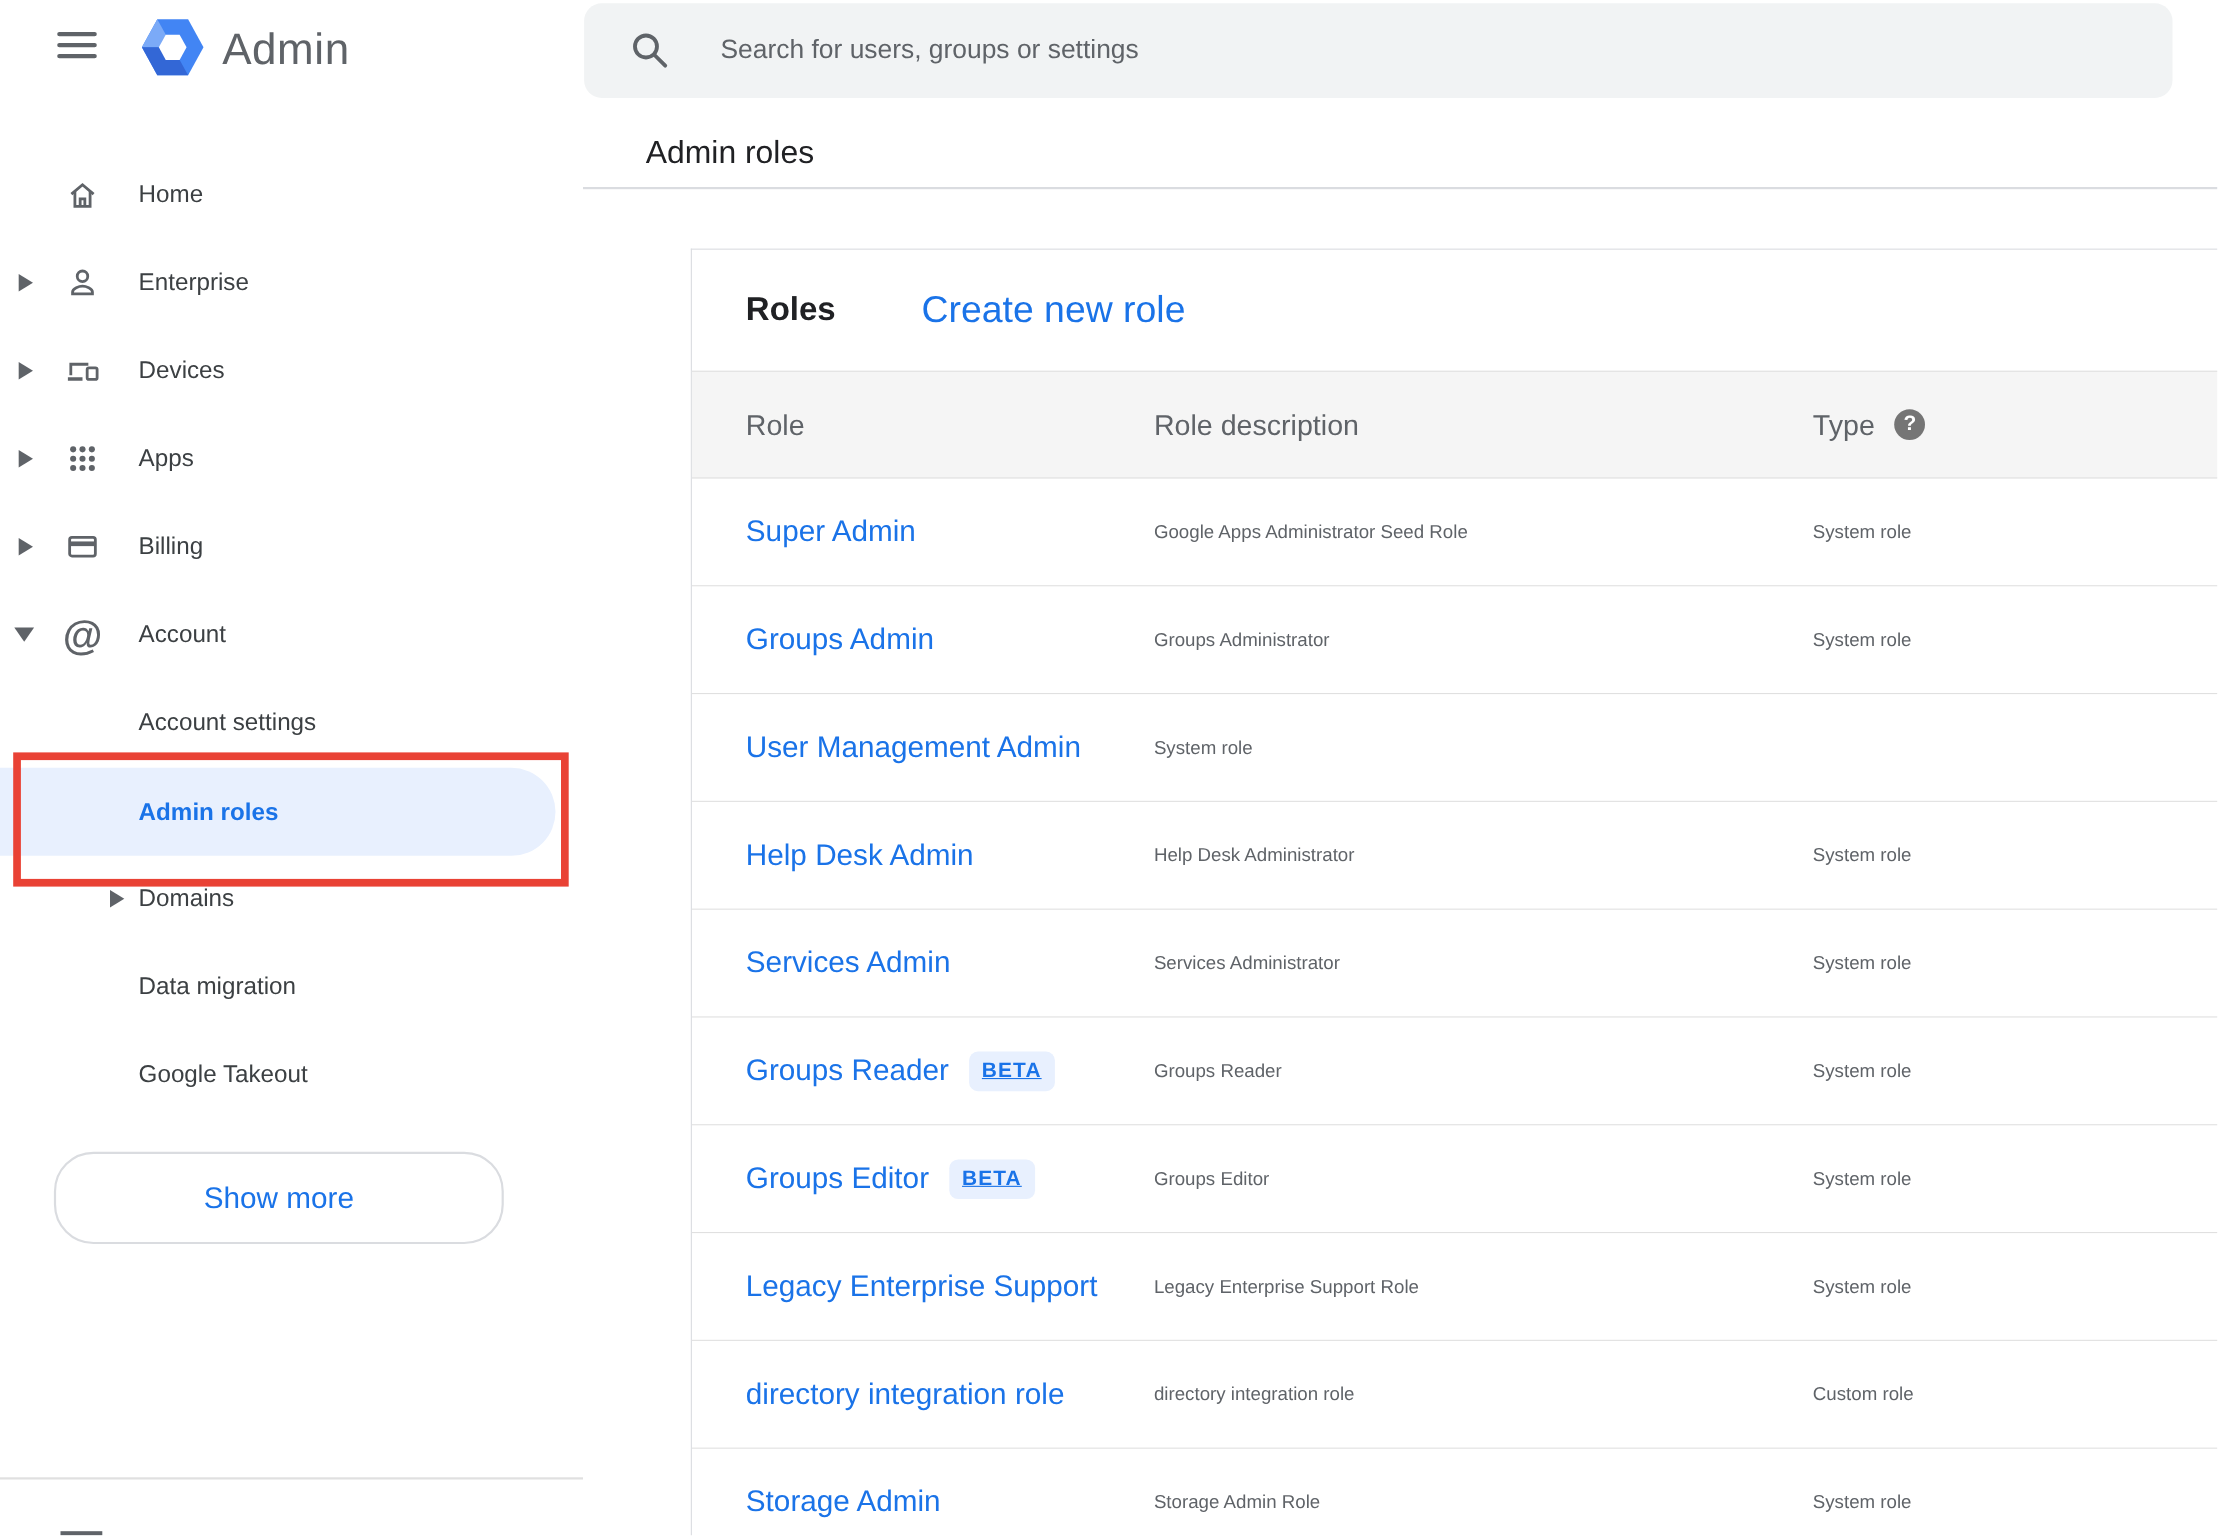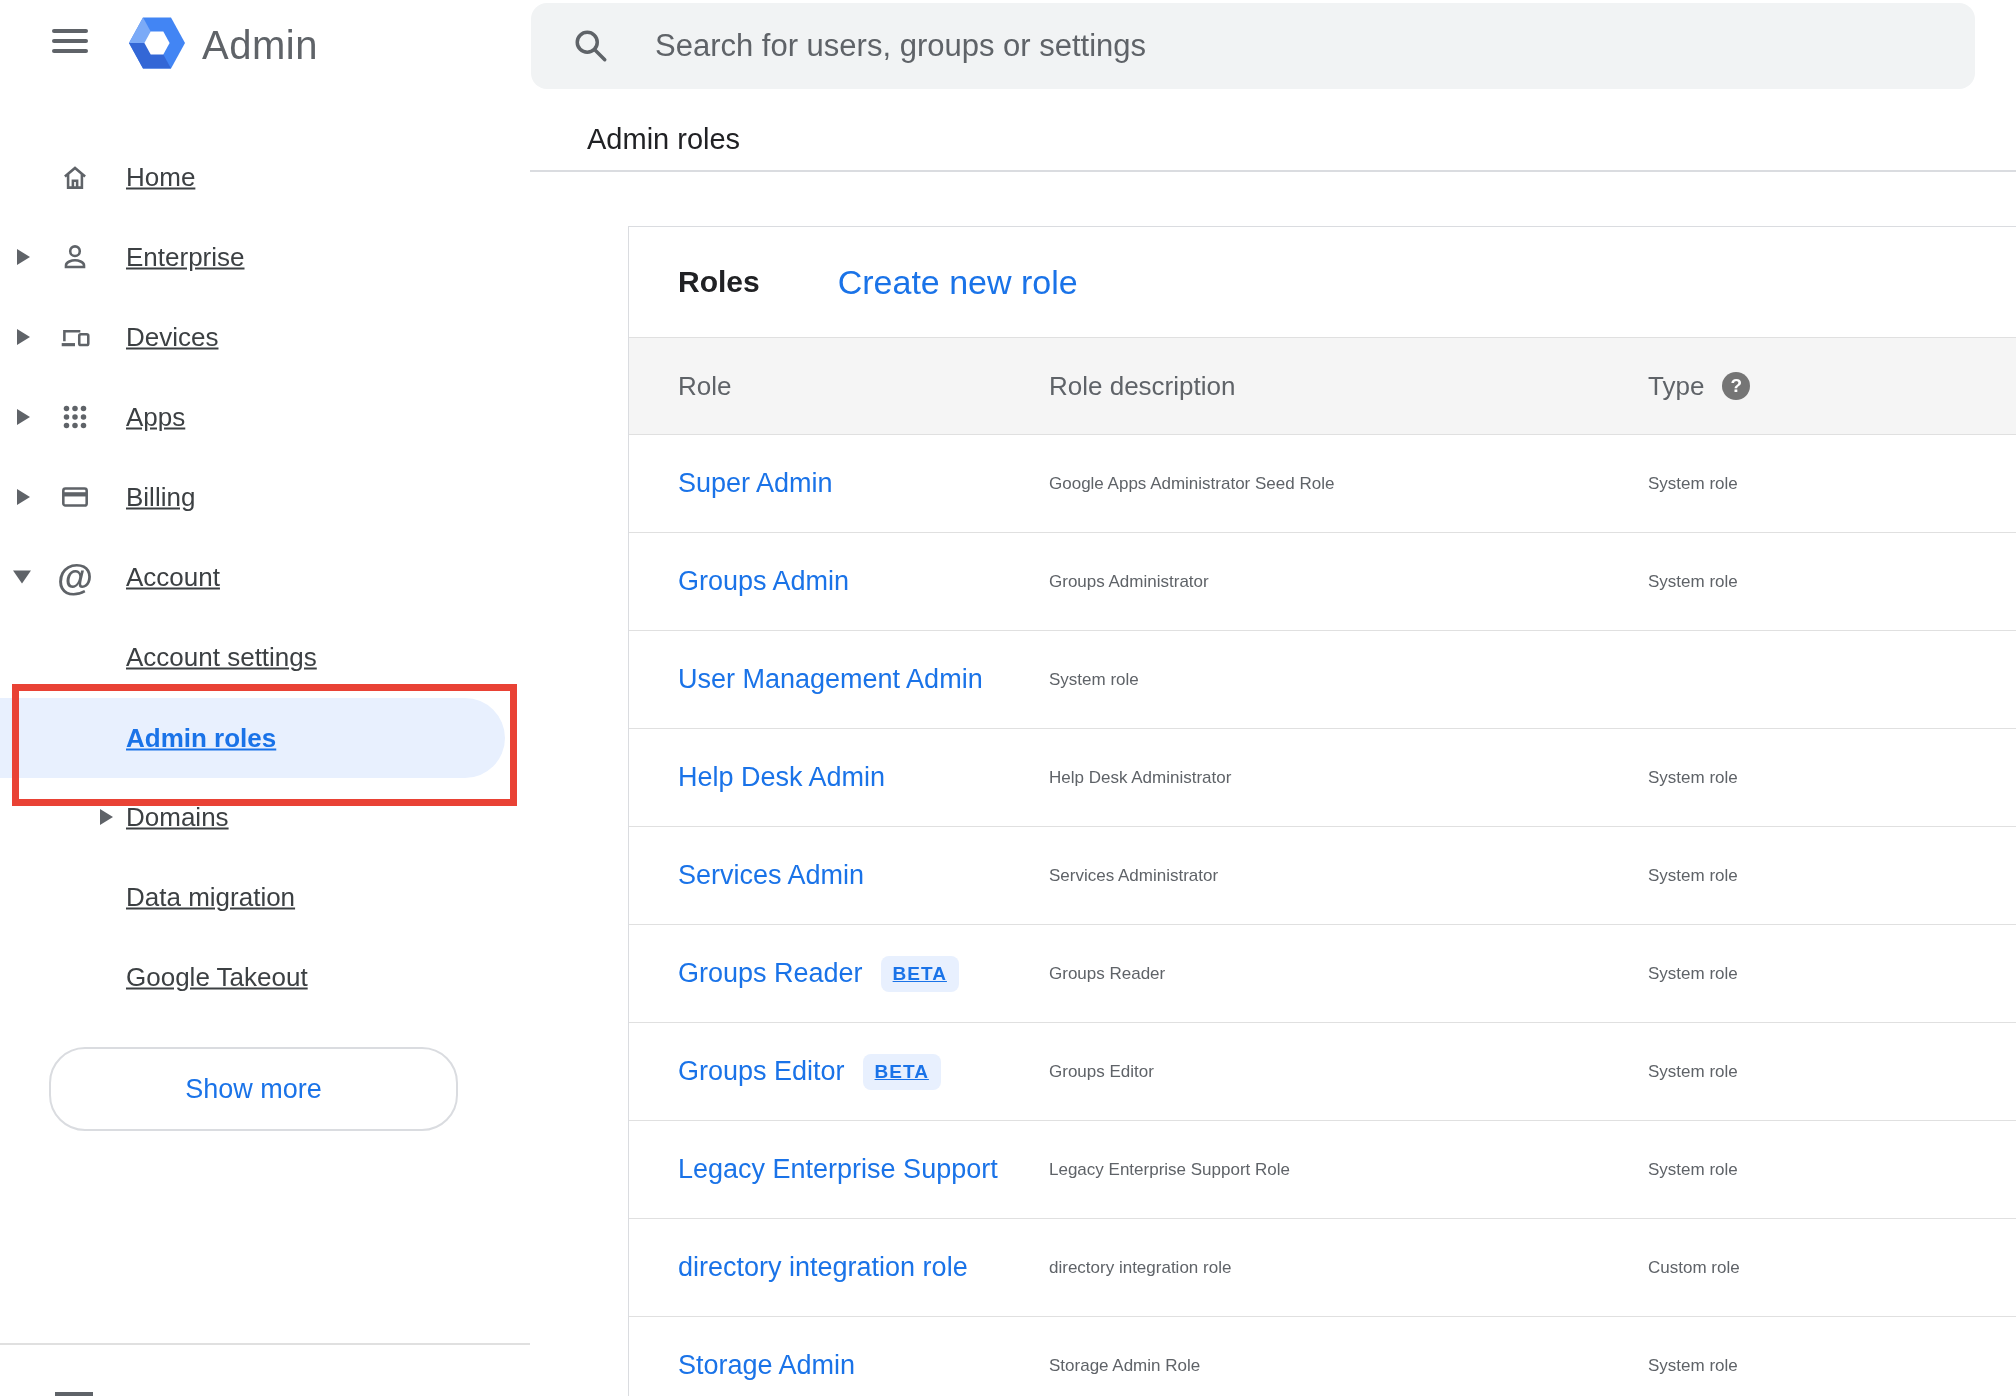--- a/index.html
+++ b/index.html
@@ -8,31 +8,31 @@
 
   
   .hamburger{position:absolute;left:52px;top:29px;width:36px;height:24px;cursor:pointer;}
   .hamburger span{display:block;width:36px;height:4px;border-radius:2px;background:#5f6368;margin-bottom:6px;}
   .logo{position:absolute;left:128px;top:14px;display:flex;align-items:center;}
   .logo-text{margin-left:16px;font-size:40px;color:#5f6368;letter-spacing:.5px;}
   .searchbar{position:absolute;left:531px;top:3px;width:1444px;height:86px;background:#f1f3f4;
              border-radius:16px;display:flex;align-items:center;}
   .searchbar svg{margin-left:40px;}
   .searchbar input{flex:1;margin-left:42px;border:none;outline:none;background:transparent;
-                   font-family:inherit;font-size:31px;color:#3c4043;}
+                   font-family:inherit;font-size:24px;color:#3c4043;}
   .searchbar input::placeholder{color:#5f6368;opacity:1;}
 
   .breadcrumb{position:absolute;left:587px;top:123px;font-size:29px;color:#202124;}
   .content-divider{position:absolute;left:530px;top:170px;right:0;height:2px;background:#dadce0;}
 
   
   .nav{position:absolute;left:0;top:137px;width:530px;}
   .nav-item{position:relative;height:80px;cursor:pointer;}
   .nav-label{position:absolute;left:126px;top:50%;transform:translateY(-50%);
-             font-size:26px;color:#3c4043;white-space:nowrap;text-decoration:underline;}
+             font-size:22px;color:#3c4043;white-space:nowrap;}
   .nav-icon{position:absolute;left:58px;top:50%;transform:translateY(-50%);width:34px;height:34px;
             display:flex;align-items:center;justify-content:center;}
   .at-glyph{font-size:37px;font-weight:bold;color:#5f6368;line-height:1;}
   .caret-right{position:absolute;left:17px;top:50%;transform:translateY(-50%);width:0;height:0;
                border-left:13px solid #5f6368;border-top:8px solid transparent;border-bottom:8px solid transparent;}
   .caret-down{position:absolute;left:13px;top:50%;transform:translateY(-50%);width:0;height:0;
               border-top:13px solid #5f6368;border-left:9px solid transparent;border-right:9px solid transparent;}
   .caret-sub{left:100px;}
   .selected-pill{position:absolute;left:0;top:1px;width:505px;height:80px;background:#e8f0fe;
                  border-radius:0 40px 40px 0;}

